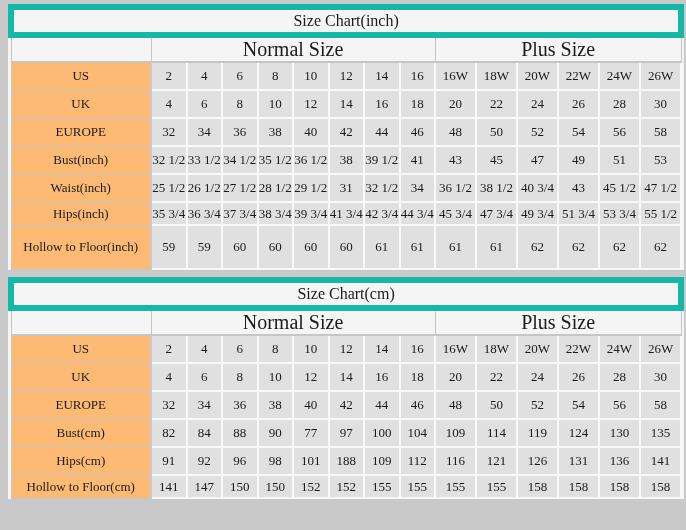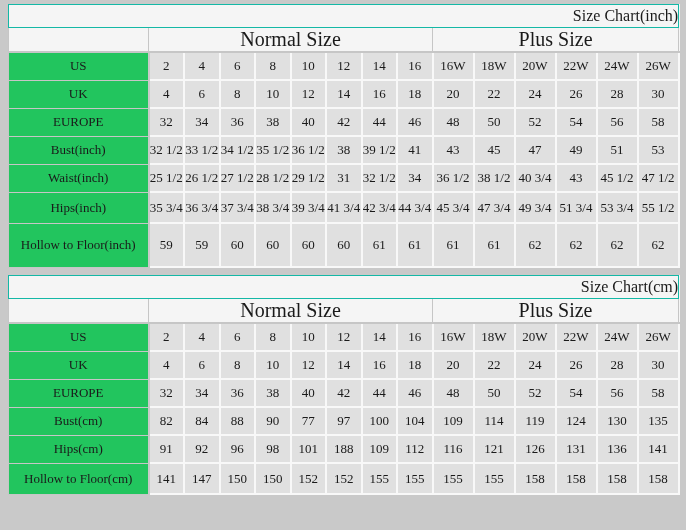--- a/index.html
+++ b/index.html
@@ -31,49 +31,48 @@
     text-align: center;
     vertical-align: middle;
     white-space: nowrap;
     overflow: hidden;
     padding: 0;
   }
   .title-cell {
     height: 22px;
     font-size: 16px;
     background: #f5f5f5;
-    border: 1px solid #14b8a6;
-    text-align: right;
+    border: 6px solid #14b8a6;
   }
   .corner-cell, .group-cell {
     height: 22px;
     font-size: 20px;
     background: #f5f5f5;
     border: 1px solid #c6c6c6;
     border-bottom: 2px solid #c6c6c6;
   }
   .label-cell {
     font-size: 13px;
-    background: #22c55e;
+    background: #fdba74;
     border: 1px solid #c6c6c6;
     border-right: 2px solid #c9c9c9;
   }
   .data-cell {
     font-size: 13px;
     background: #e0e0e0;
     border: 2px solid #f8f8f8;
   }
   tbody tr {
     height: 28px;
   }
   tbody tr:nth-child(1), tbody tr:nth-child(2) {
     height: 22px;
   }
   tbody tr:nth-child(8) {
-    height: 31px;
+    height: 23px;
   }
   tbody tr:nth-child(9) {
     height: 44px;
   }
 </style>
 </head>
 <body>
 
 <div class="wrap">
 

